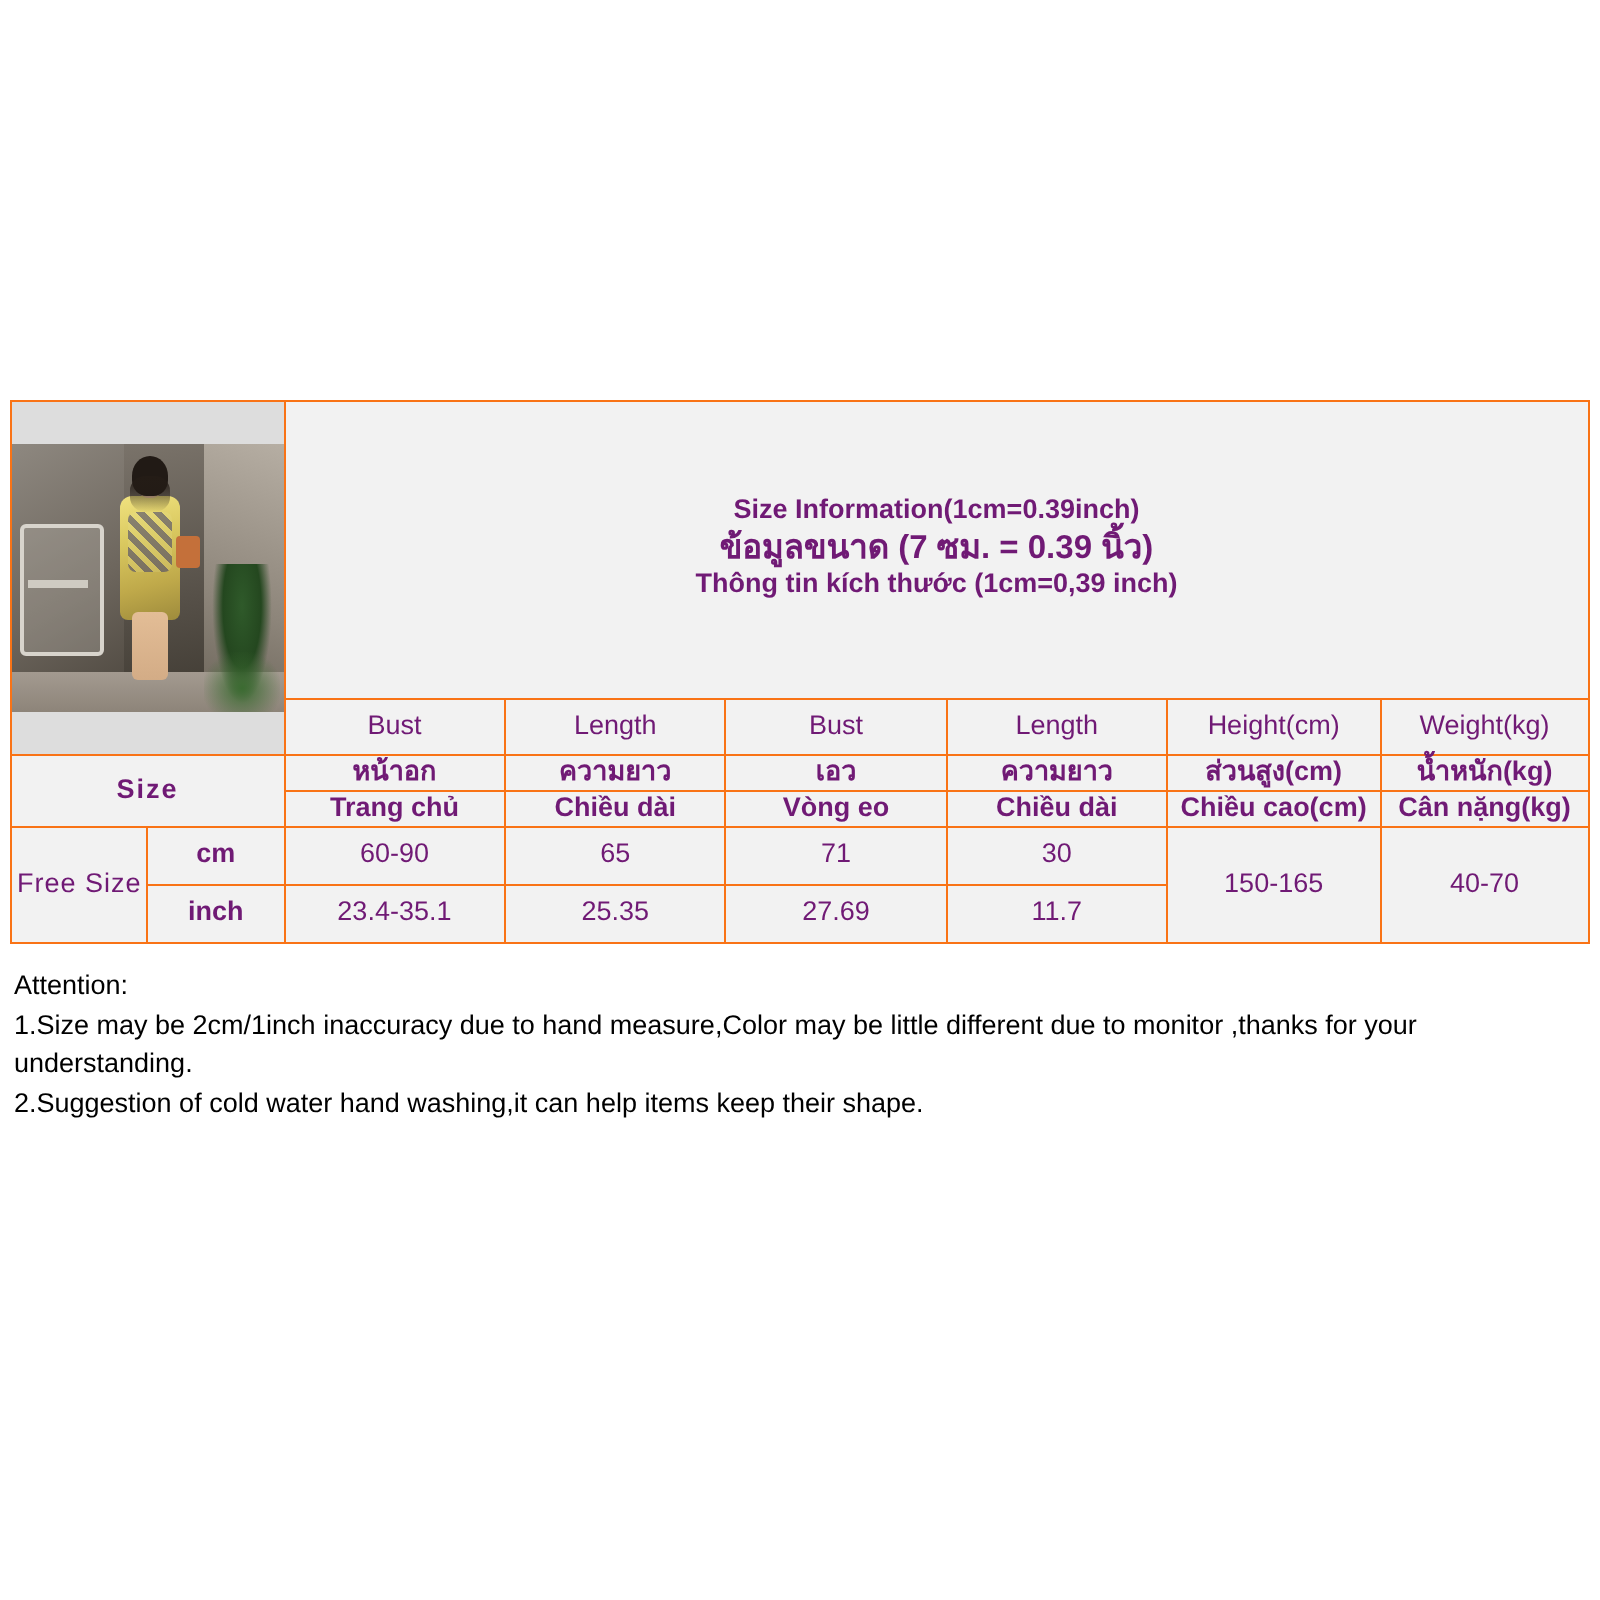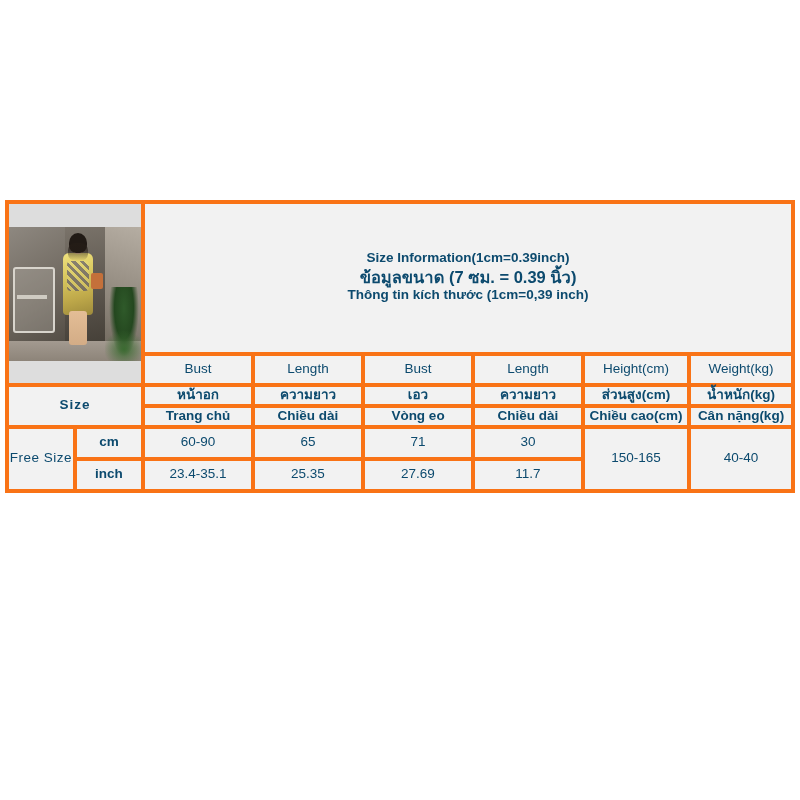--- a/index.html
+++ b/index.html
@@ -25,25 +25,25 @@
     top: 200px;
     width: 790px;
   }
   table.size-table {
     border-collapse: collapse;
     table-layout: fixed;
     width: 790px;
     background: #f2f2f2;
   }
   table.size-table td {
-    border: 4px solid #f97316;
+    border: 1px solid #f97316;
     padding: 0;
     text-align: center;
     vertical-align: middle;
-    color: #0c4a6e;
+    color: #701a75;
     font-size: 13.5px;
     line-height: 1.25;
   }
   .title-cell {
     background: #f2f2f2;
     font-weight: bold;
     font-size: 17px;
     line-height: 1.55;
     padding: 8px 4px 10px 4px !important;
   }
@@ -254,28 +254,33 @@
       </tr>
 
       <tr>
         <td class="freesize" rowspan="2">Free Size</td>
         <td class="unit-cell row-cell">cm</td>
         <td class="row-cell">60-90</td>
         <td class="row-cell">65</td>
         <td class="row-cell">71</td>
         <td class="row-cell">30</td>
         <td class="row-cell" rowspan="2">150-165</td>
-        <td class="row-cell" rowspan="2">40-40</td>
+        <td class="row-cell" rowspan="2">40-70</td>
       </tr>
 
       <tr>
         <td class="unit-cell row-cell">inch</td>
         <td class="row-cell">23.4-35.1</td>
         <td class="row-cell">25.35</td>
         <td class="row-cell">27.69</td>
         <td class="row-cell">11.7</td>
       </tr>
     </tbody>
       </table>
   </div>
 
+  <div class="attention">
+    <p>Attention:</p>
+    <p>1.Size may be 2cm/1inch inaccuracy due to hand measure,Color may be little different due to monitor ,thanks for your understanding.</p>
+    <p>2.Suggestion of cold water hand washing,it can help items keep their shape.</p>
+  </div>
 
 </div>
 
 </body></html>

